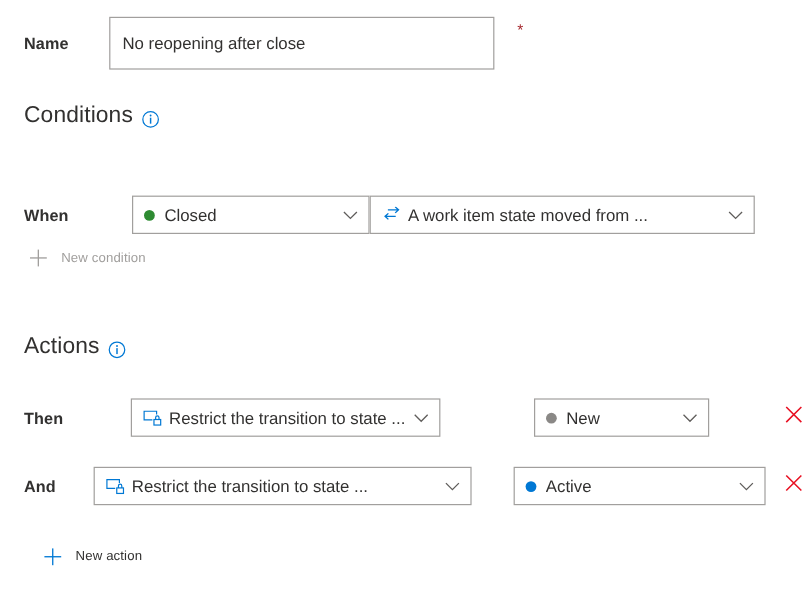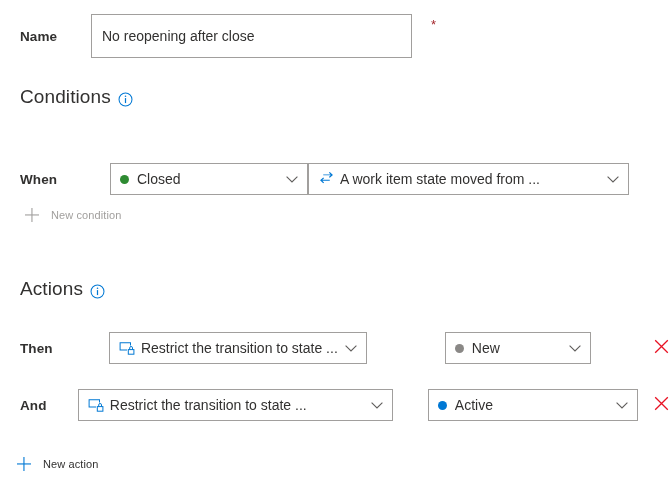--- a/index.html
+++ b/index.html
@@ -305,21 +305,21 @@
     </div>
     <div class="delete-btn">
       <span>
         <svg width="15" height="15" viewBox="0 0 15 15">
           <path d="M1.2 1.2 L13.8 13.8 M13.8 1.2 L1.2 13.8" stroke="#e81123" stroke-width="1.3" fill="none"></path>
         </svg>
       </span>
     </div>
   </div>
 
-  <div class="new-link enabled" style="left:16px; top:456px;">
+  <div class="new-link enabled" style="left:36px; top:456px;">
     <span class="plus">
       <svg width="16" height="16" viewBox="0 0 16 16">
         <rect x="7.4" y="1" width="1.1" height="14" fill="#0078d4"></rect>
         <rect x="1" y="7.4" width="14" height="1.1" fill="#0078d4"></rect>
       </svg>
     </span>
     <span class="new-text">New action</span>
   </div>
 
 </div>

